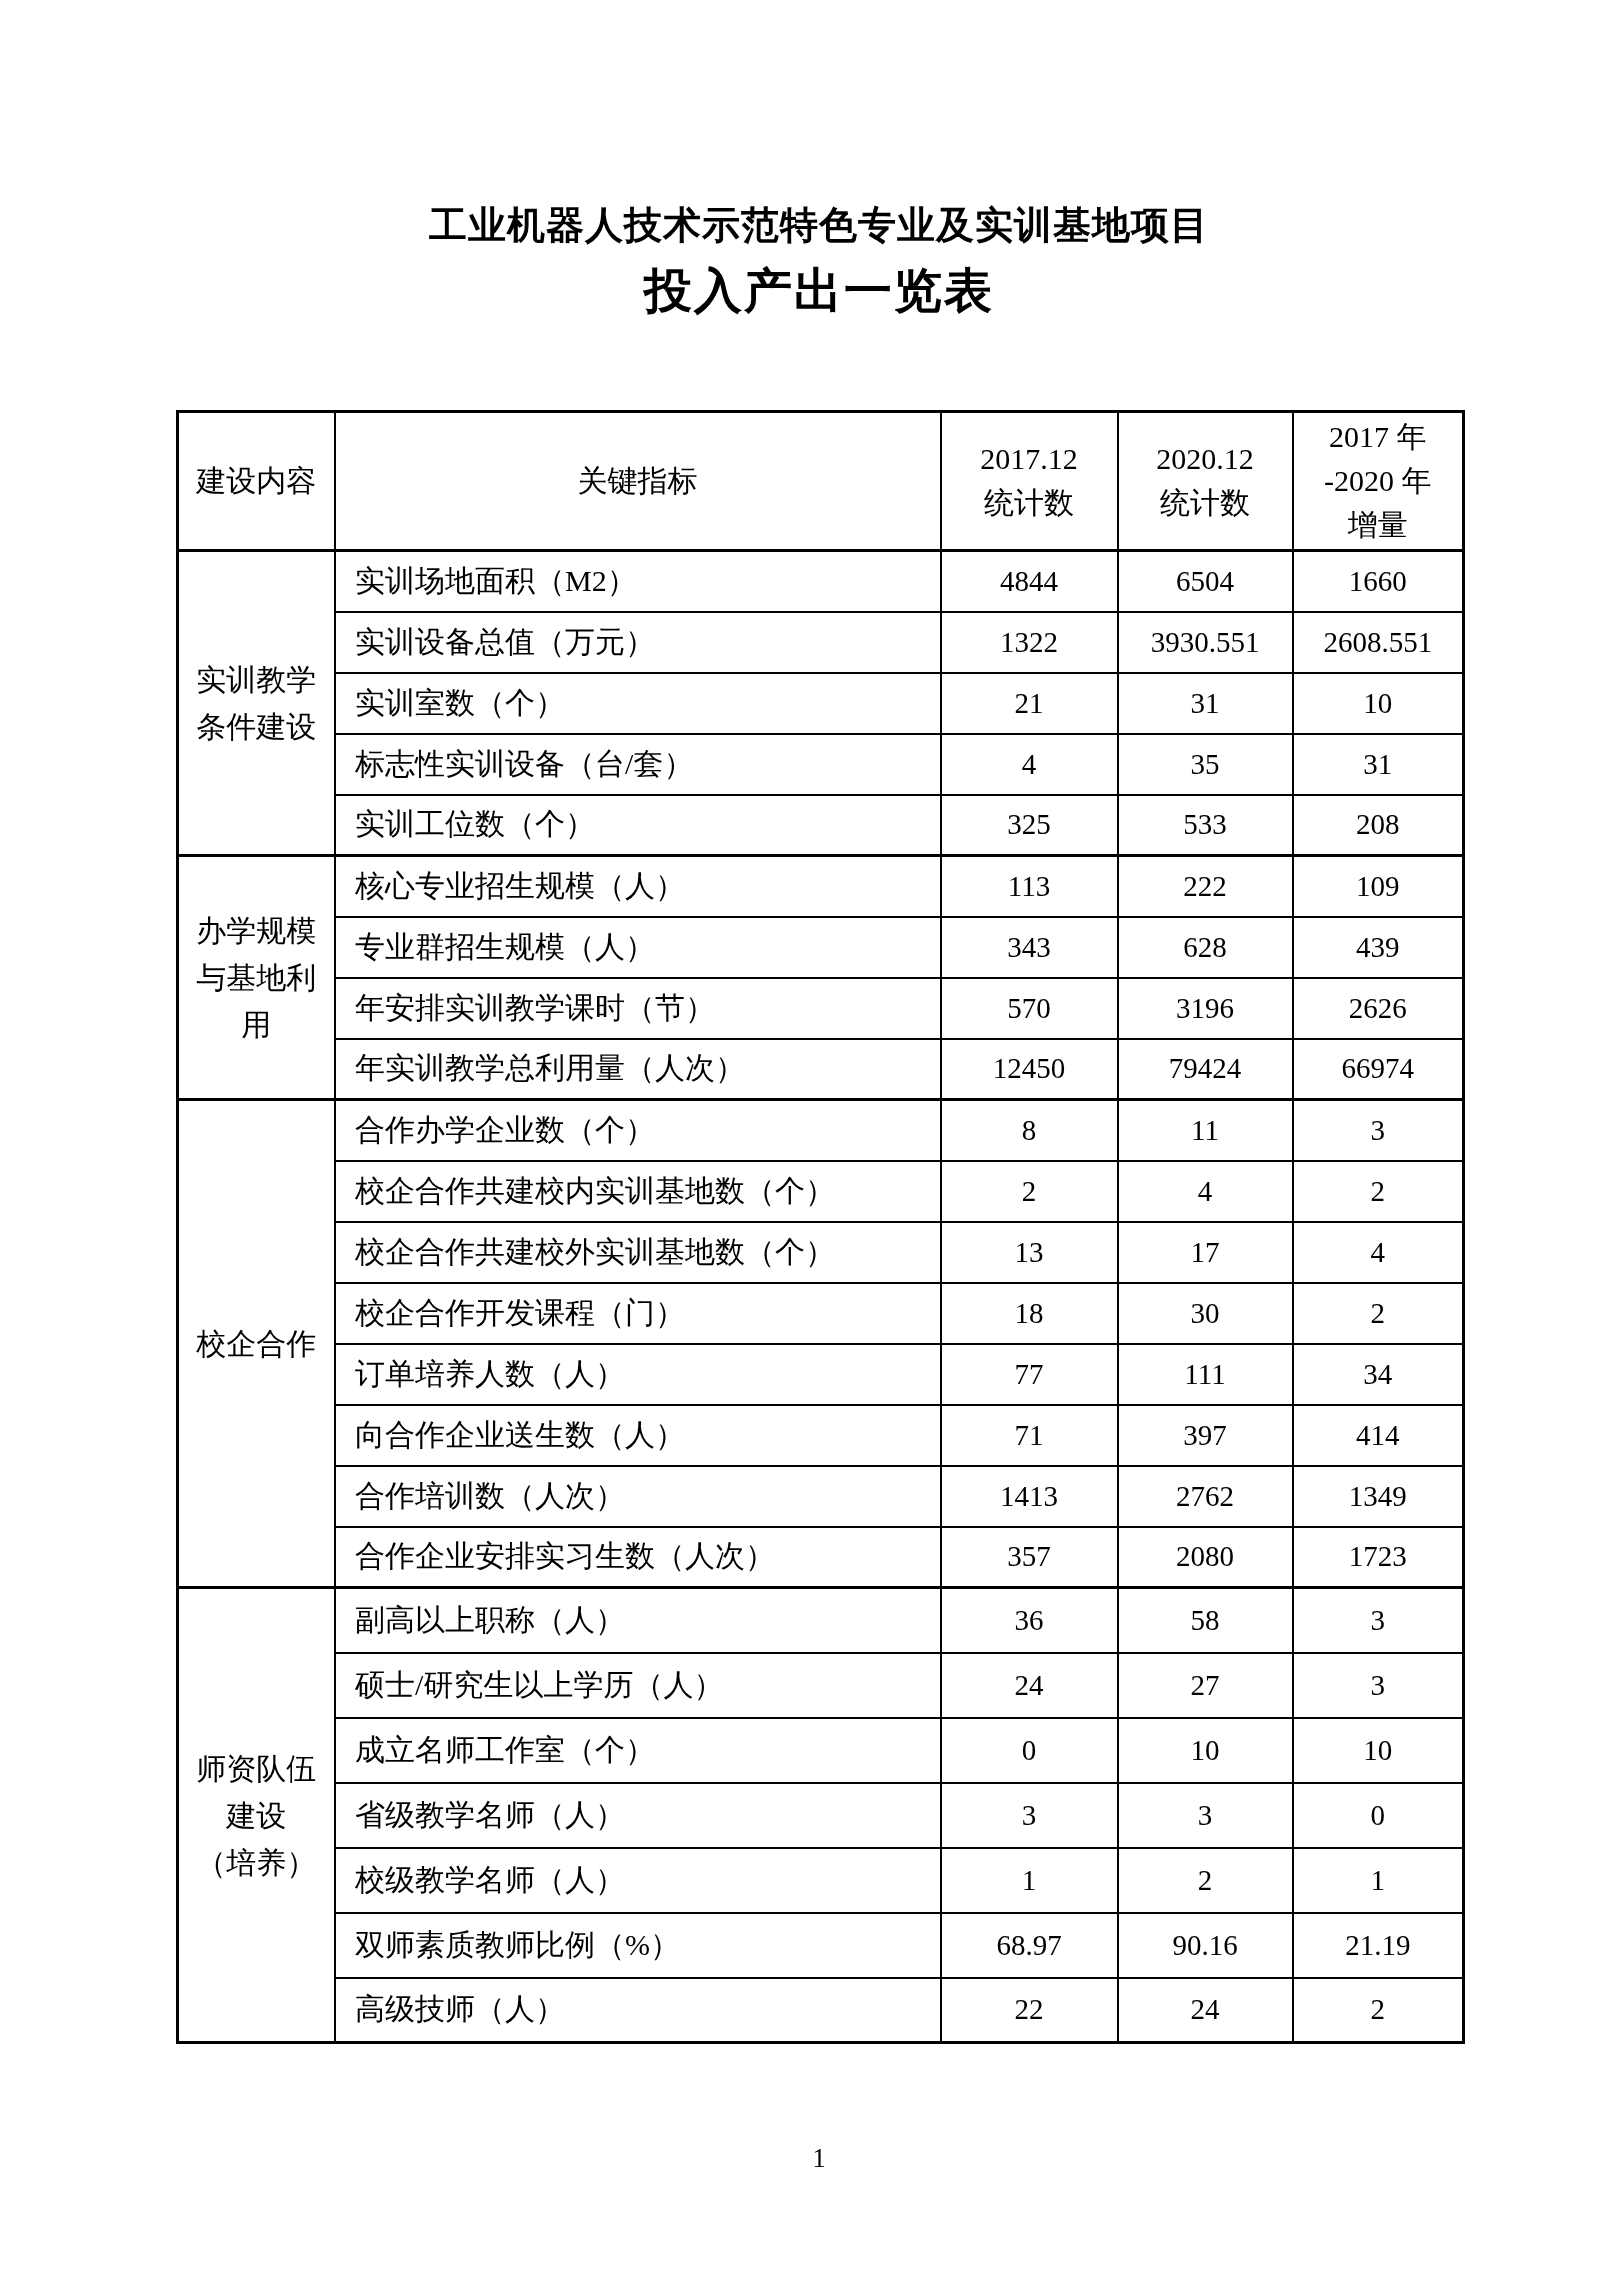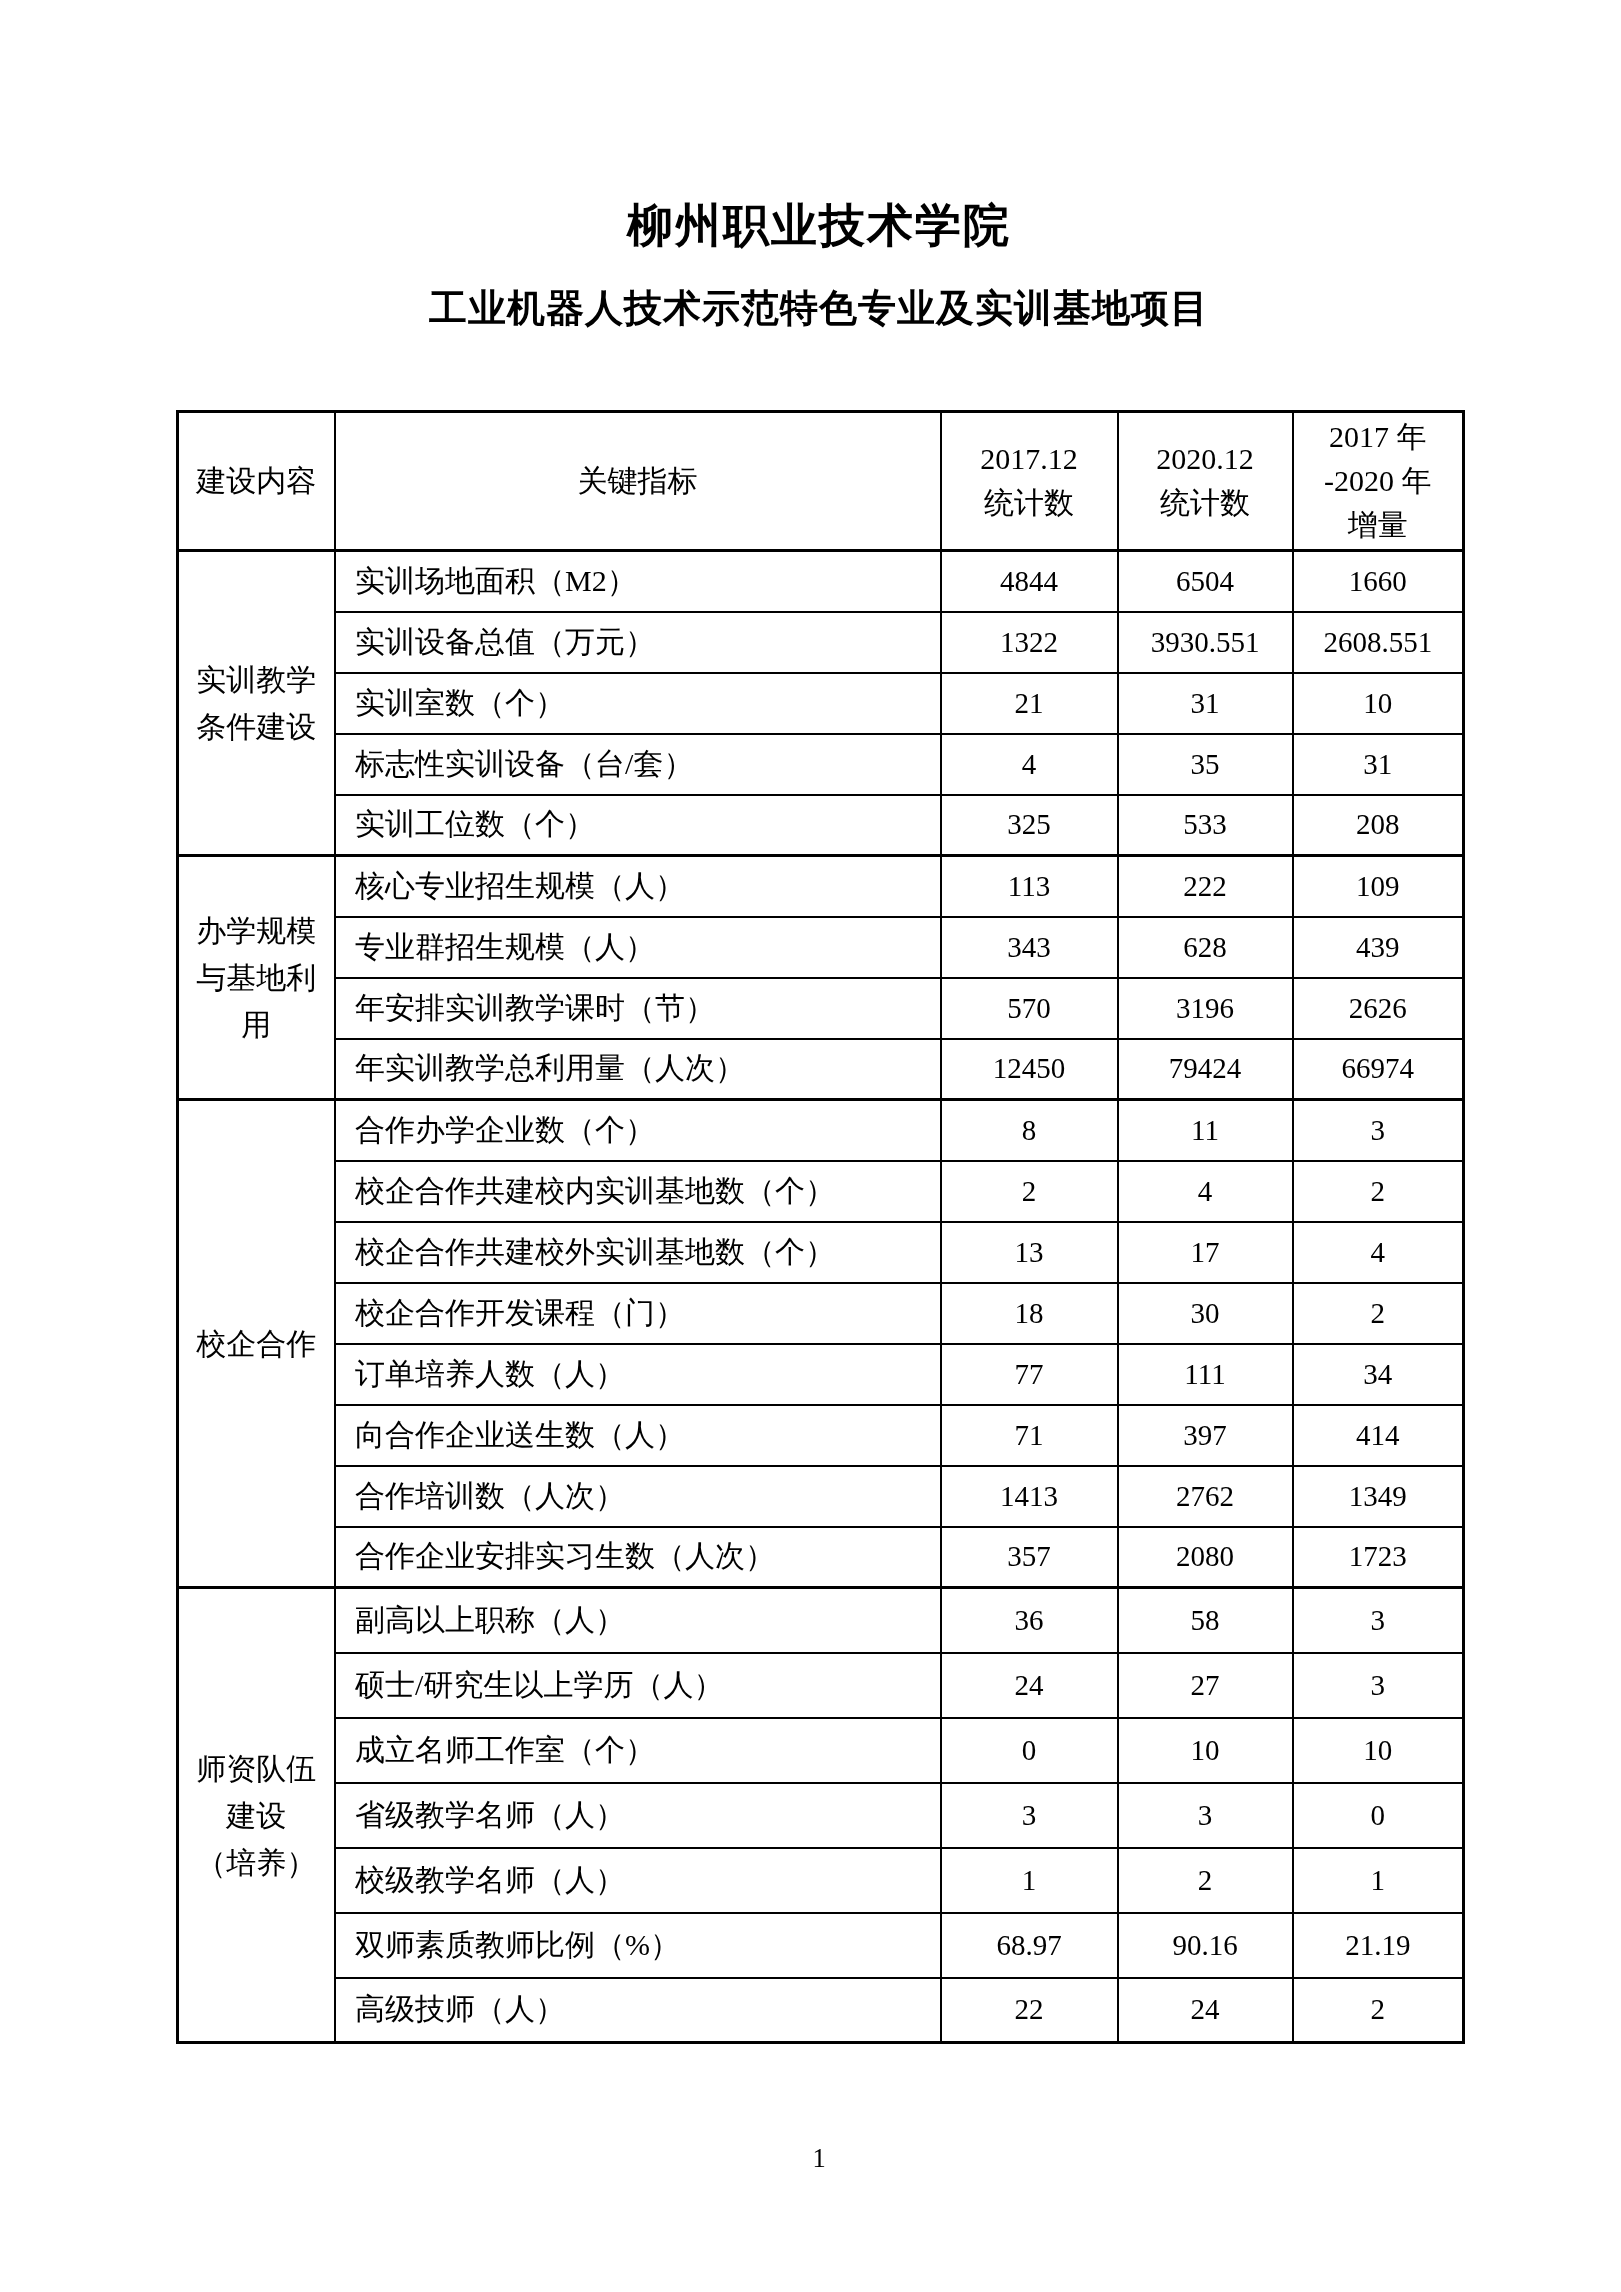--- a/index.html
+++ b/index.html
@@ -74,22 +74,22 @@
     left: 176px;
     width: 1286px;
     text-align: center;
     font-size: 26.5px;
   }
 </style>
 </head>
 <body>
 
 <div class="titles">
-  <div class="title-l1">柳州职业技术学院</div>
   <div class="title-l2">工业机器人技术示范特色专业及实训基地项目</div>
+  <div class="title-l3">投入产出一览表</div>
 </div>
 
 <table class="io-table">
   <colgroup>
     <col style="width:157px">
     <col style="width:606px">
     <col style="width:177px">
     <col style="width:175px">
     <col style="width:171px">
   </colgroup>

